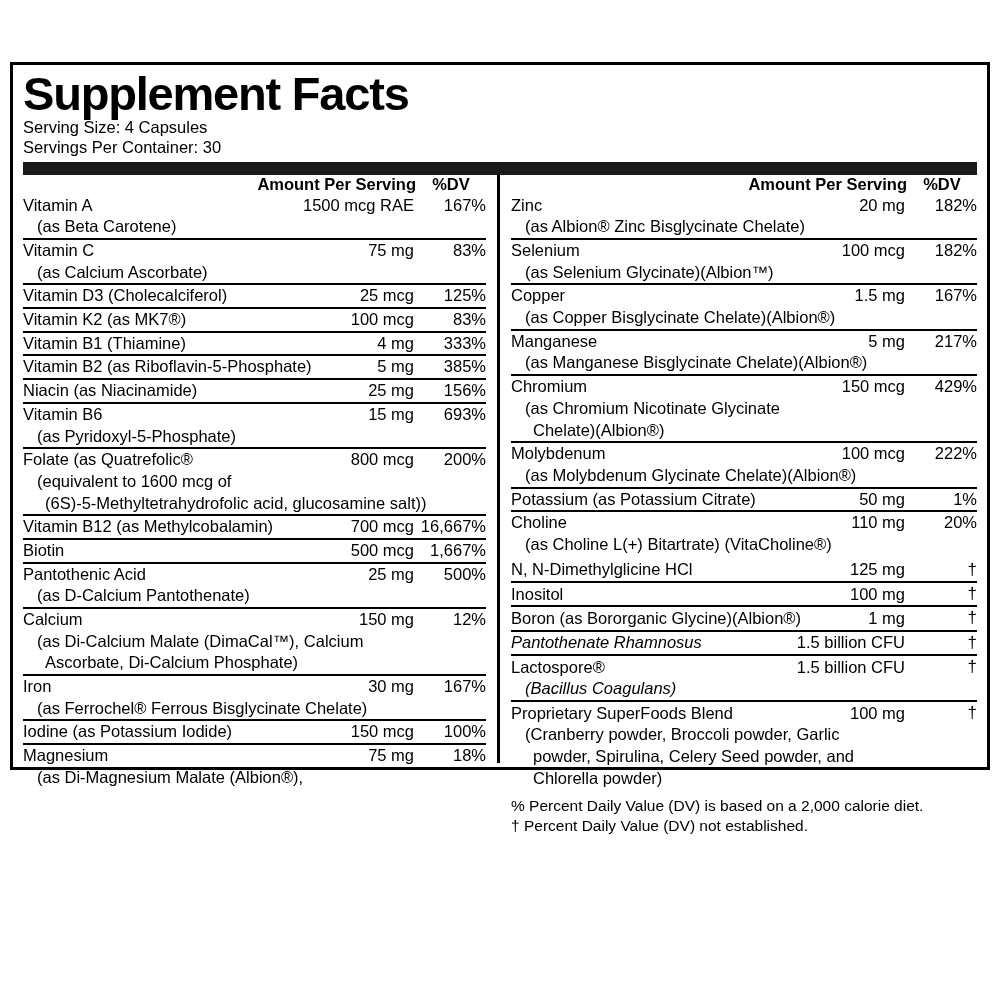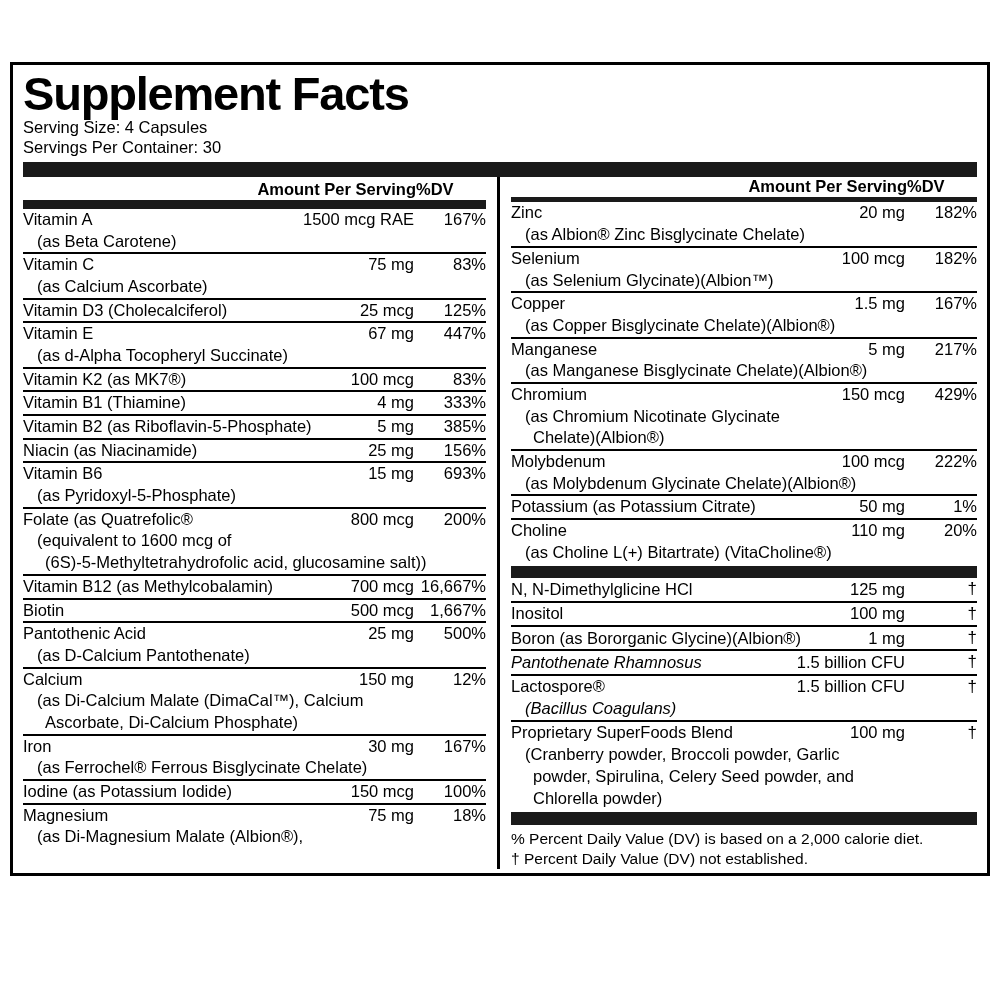--- a/index.html
+++ b/index.html
@@ -7,21 +7,21 @@
     width: 1000px; height: 1000px;
     background: #ffffff;
     font-family: "Liberation Sans", sans-serif;
     color: #000000;
     -webkit-font-smoothing: antialiased;
   }
 
   #label-panel {
     position: absolute;
     left: 10px; top: 62px;
-    width: 980px; height: 814px;
+    width: 980px; height: 708px;
     border: 3px solid #000;
     background: #fff;
     display: flex;
     flex-direction: column;
   }
 
   
   #header-block { padding: 6px 10px 0 10px; }
   #label-title {
     font-size: 47px;
@@ -58,21 +58,21 @@
   .col-head {
     display: flex;
     justify-content: flex-end;
     align-items: flex-end;
     font-size: 16.5px;
     font-weight: bold;
     height: 23px;
     padding-bottom: 1px;
   }
   .col-head .h-amount { text-align: right; }
-  .col-head .h-dv { width: 70px; text-align: left; }
+  .col-head .h-dv { width: 70px; text-align: center; }
 
   
   .nutrient-row {
     border-top: 2.5px solid #000;
     padding-top: 0px;
   }
   .nutrient-row.first { border-top: none; }
 
   .row-main {
     display: flex;
@@ -154,29 +154,20 @@
           <div class="nutrient-row">
             <div class="row-main">
               <span class="n-name">Vitamin D3 (Cholecalciferol)</span>
               <span class="n-spacer"></span>
               <span class="n-amount">25 mcg</span>
               <span class="n-dv">125%</span>
             </div>
           </div>
           <div class="nutrient-row">
             <div class="row-main">
-              <span class="n-name">Vitamin E</span>
-              <span class="n-spacer"></span>
-              <span class="n-amount">67 mg</span>
-              <span class="n-dv">447%</span>
-            </div>
-            <div class="n-sub">(as d-Alpha Tocopheryl Succinate)</div>
-          </div>
-          <div class="nutrient-row">
-            <div class="row-main">
               <span class="n-name">Vitamin K2 (as MK7®)</span>
               <span class="n-spacer"></span>
               <span class="n-amount">100 mcg</span>
               <span class="n-dv">83%</span>
             </div>
           </div>
           <div class="nutrient-row">
             <div class="row-main">
               <span class="n-name">Vitamin B1 (Thiamine)</span>
               <span class="n-spacer"></span>

